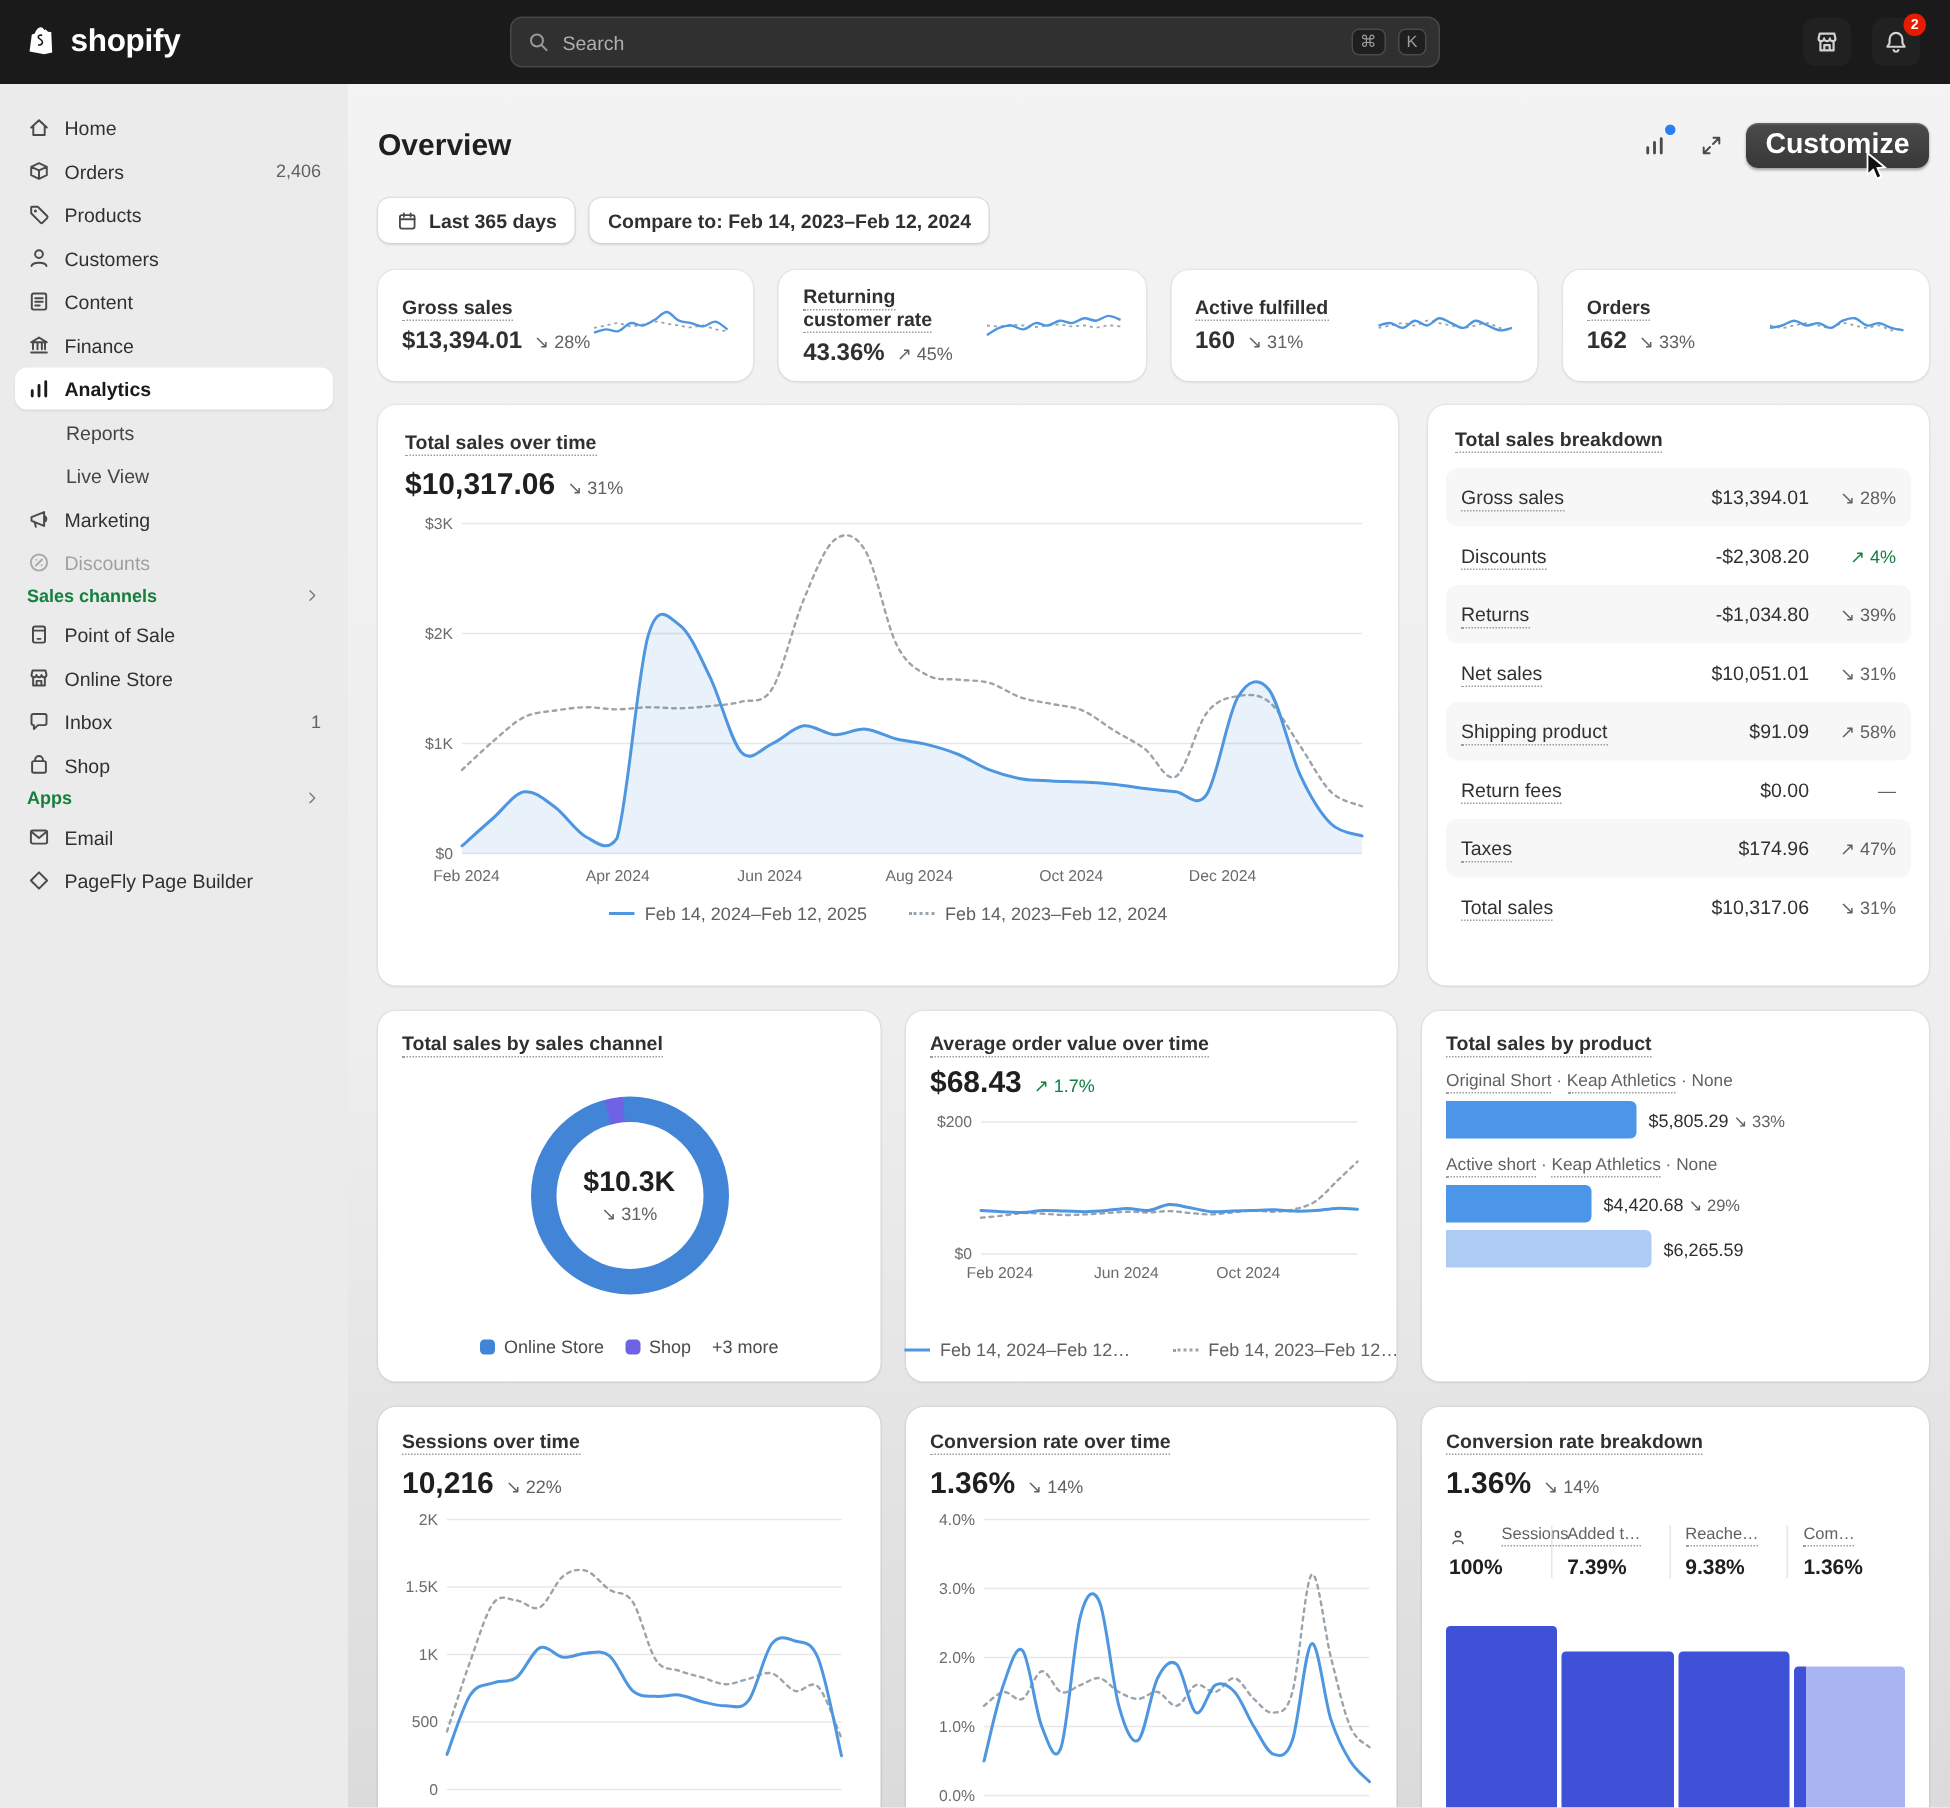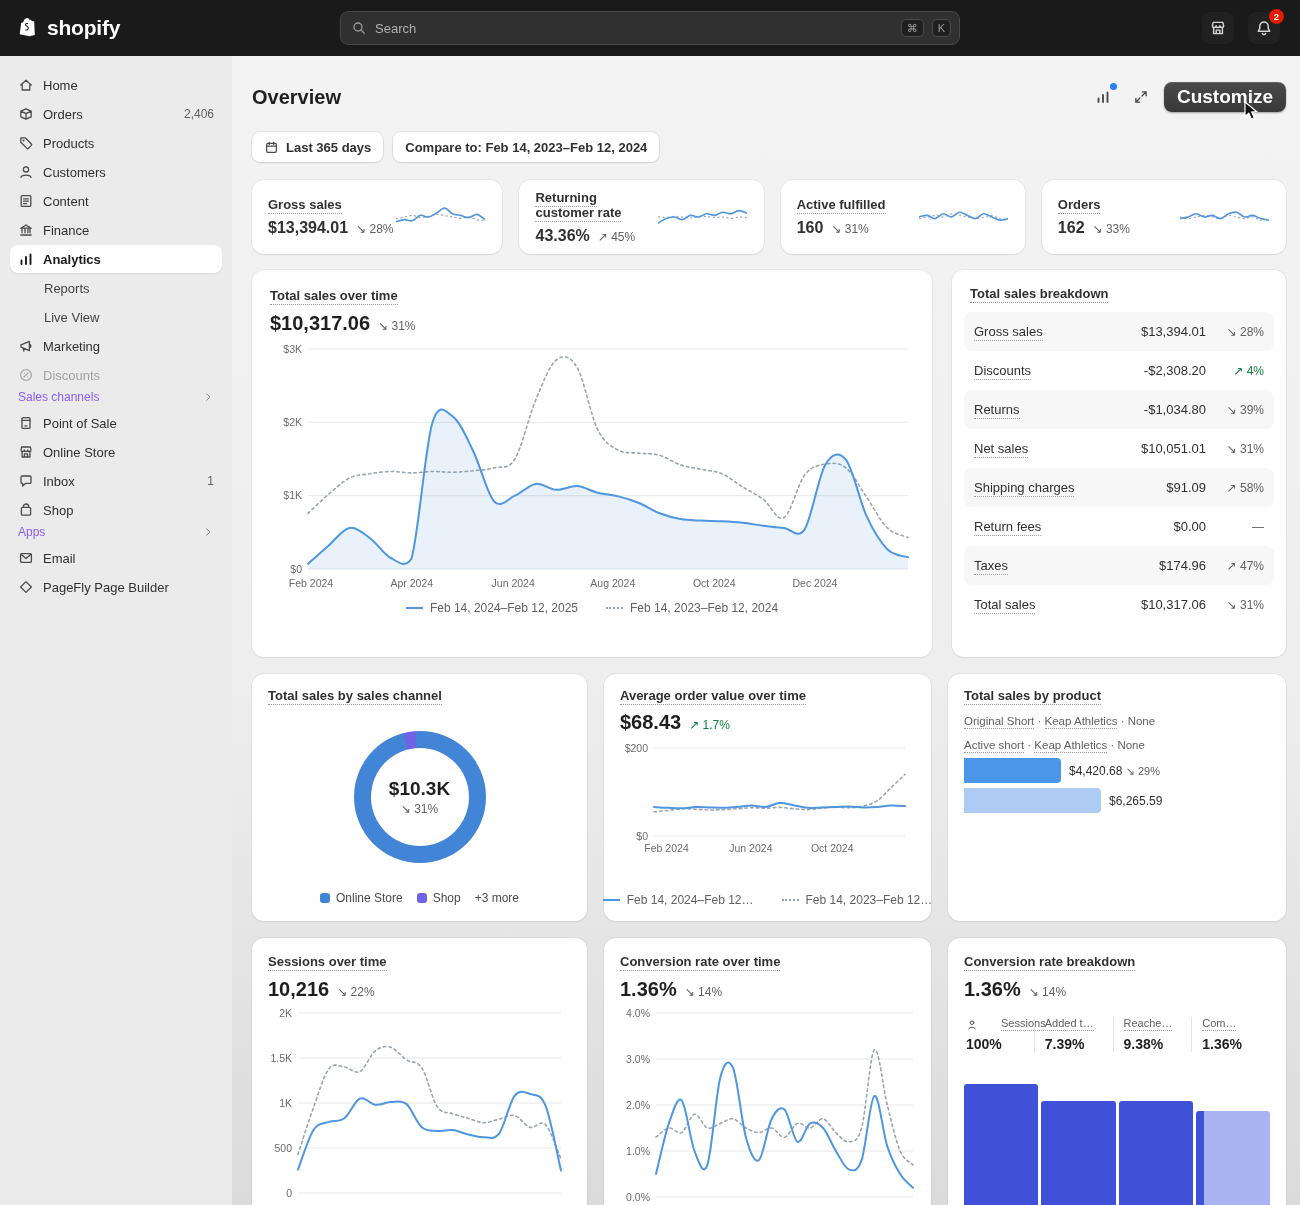--- a/index.html
+++ b/index.html
@@ -22,21 +22,21 @@
 .nbadge{position:absolute;top:-3px;right:-4px;background:#e51c00;color:#fff;font-size:9.5px;font-weight:700;min-width:15px;height:15px;border-radius:8px;display:flex;align-items:center;justify-content:center;padding:0 3px}
 
 .sidebar{position:absolute;top:56px;left:0;width:232px;bottom:0;background:#ebebeb;padding-top:14px;overflow:hidden}
 .nav-item{display:flex;align-items:center;gap:9px;height:28px;margin:1px 10px;padding:0 8px;border-radius:8px;font-size:13px;color:#303030;font-weight:500;cursor:pointer}
 .nav-item .nav-label{flex:1;white-space:nowrap;overflow:hidden;text-overflow:ellipsis}
 .nav-item.active{background:#fff;font-weight:700;color:#1a1a1a;box-shadow:0 1px 2px rgba(0,0,0,.08)}
 .nav-item.active .ic{stroke:#1a1a1a}
 .nav-item.sub{padding-left:34px;color:#444}
 .nav-item.disabled{opacity:.4}
 .nav-badge{font-size:12px;color:#616161;font-weight:400}
-.nav-section{display:flex;align-items:center;justify-content:space-between;margin:0 18px 5px;font-size:12px;font-weight:400;color:#8b5cf6;cursor:pointer}
+.nav-section{display:flex;align-items:center;justify-content:space-between;margin:0 18px 5px;font-size:12px;font-weight:700;color:#15803d;cursor:pointer}
 .nav-section .ic{width:12px;height:12px;stroke:#7a7a7a}
 
 .content{position:absolute;top:56px;left:232px;right:0;bottom:0;background:linear-gradient(180deg,#f3f3f3 0%,#eeeeee 55%,#dbdbdb 100%);padding:26px 14px 0 20px;overflow:hidden}
 .page-header{display:flex;align-items:center;justify-content:space-between;margin-bottom:20px;height:30px}
 h1{font-size:20px;font-weight:700;color:#1f1f1f}
 .hdr-actions{display:flex;align-items:center;gap:8px}
 .iconbtn{position:relative;width:30px;height:30px;border-radius:8px;display:flex;align-items:center;justify-content:center}
 .bluedot{position:absolute;top:1px;right:1px;width:7px;height:7px;border-radius:50%;background:#2a7ff5}
 .customize{height:30px;padding:0 13px;border-radius:8px;background:linear-gradient(#4b4b4b,#383838);color:#fff;font-size:19px;font-weight:600;box-shadow:inset 0 1px 0 rgba(255,255,255,.14),0 1px 2px rgba(0,0,0,.35)}
 .chips{display:flex;gap:10px;margin-bottom:18px}
@@ -410,21 +410,21 @@
             <span class="blabel"><span class="u">Returns</span></span>
             <span class="bval">-$1,034.80</span>
             <span class="bchg">↘ 39%</span>
           </div>
           <div class="brow">
             <span class="blabel"><span class="u">Net sales</span></span>
             <span class="bval">$10,051.01</span>
             <span class="bchg">↘ 31%</span>
           </div>
           <div class="brow alt">
-            <span class="blabel"><span class="u">Shipping charges</span></span>
+            <span class="blabel"><span class="u">Shipping product</span></span>
             <span class="bval">$91.09</span>
             <span class="bchg">↗ 58%</span>
           </div>
           <div class="brow">
             <span class="blabel"><span class="u">Return fees</span></span>
             <span class="bval">$0.00</span>
             <span class="bchg">—</span>
           </div>
           <div class="brow alt">
             <span class="blabel"><span class="u">Taxes</span></span>
@@ -479,20 +479,24 @@
           <span class="lg-item"><span class="lg-sw" style="border-top:2px solid #4e96e0"></span>Feb 14, 2024–Feb 12…</span>
           <span class="lg-item"><span class="lg-sw" style="border-top:2px dotted #9aa4ac"></span>Feb 14, 2023–Feb 12…</span>
         </div>
     </section>
 
     <section class="card">
       <span class="mtitle"><span class="u">Total sales by product</span></span>
       <div id="prodGroups">
           <div class="pgroup">
             <div class="pname"><span class="u">Original Short</span> · <span class="u">Keap Athletics</span> · None</div>
+            <div class="pbar-row">
+              <div class="pbar" style="width:127px;background:#4b96e8"></div>
+              <span class="pbl">$5,805.29 <span class="chg">↘ 33%</span></span>
+            </div>
           </div>
           <div class="pgroup">
             <div class="pname"><span class="u">Active short</span> · <span class="u">Keap Athletics</span> · None</div>
             <div class="pbar-row">
               <div class="pbar" style="width:97px;background:#4b96e8"></div>
               <span class="pbl">$4,420.68 <span class="chg">↘ 29%</span></span>
             </div>
             <div class="pbar-row">
               <div class="pbar" style="width:137px;background:#aecbf3"></div>
               <span class="pbl">$6,265.59</span>

